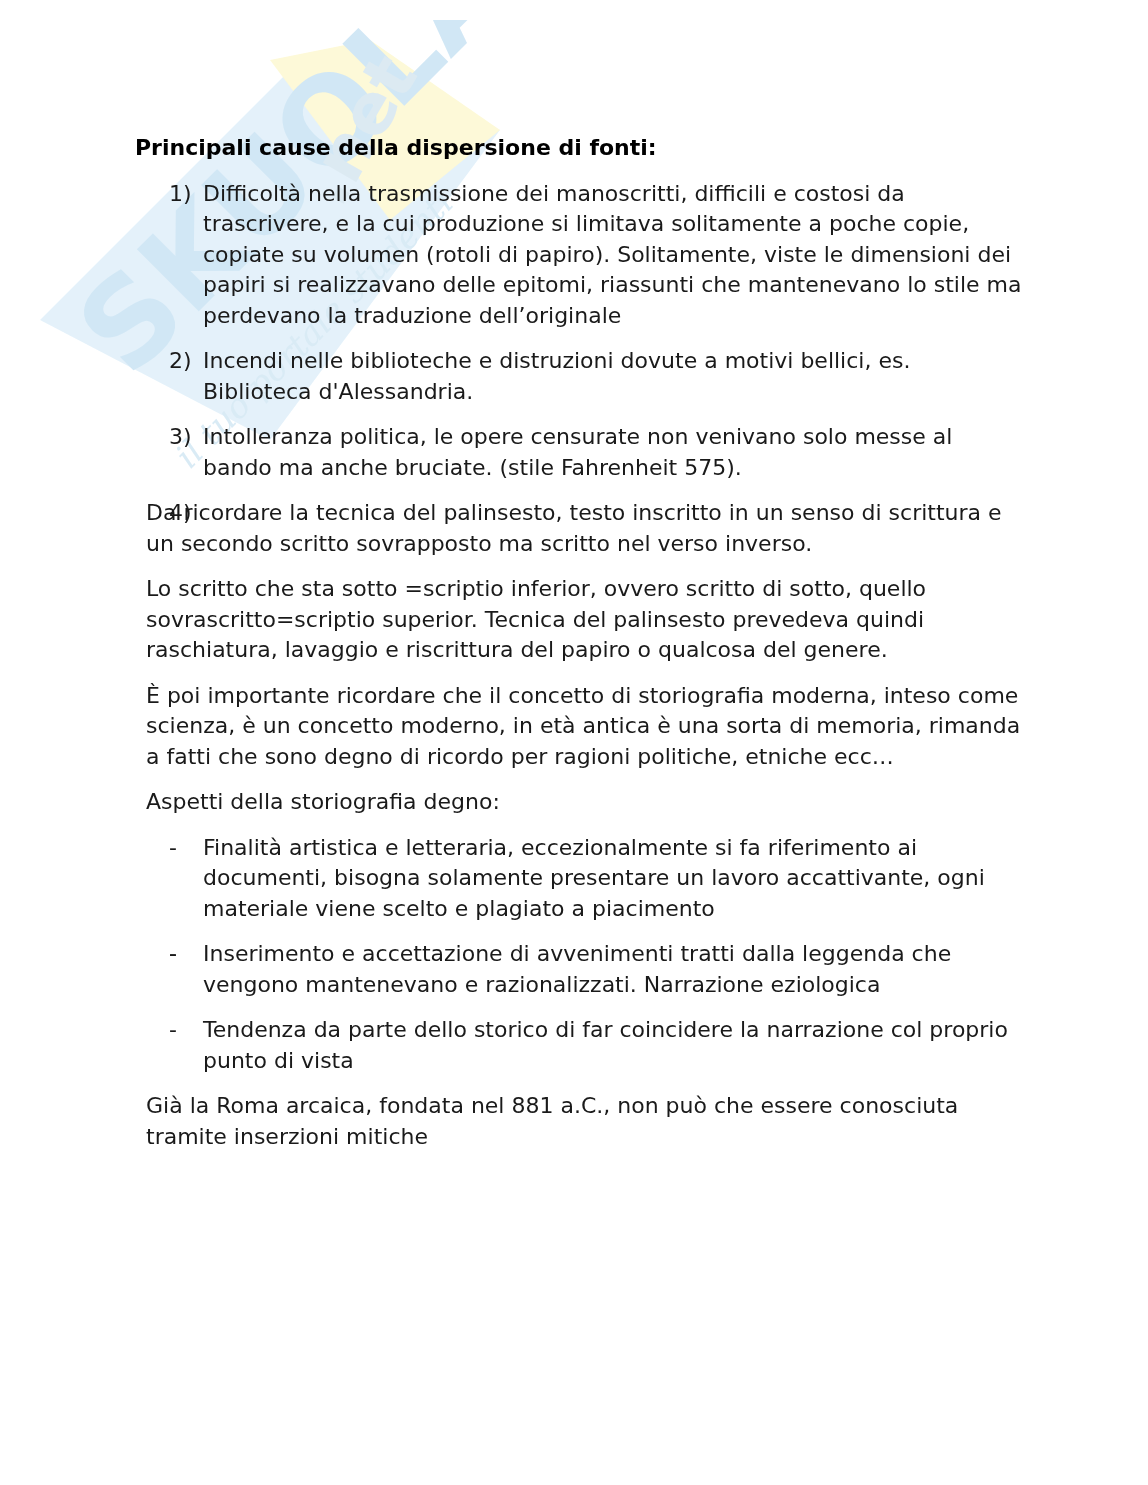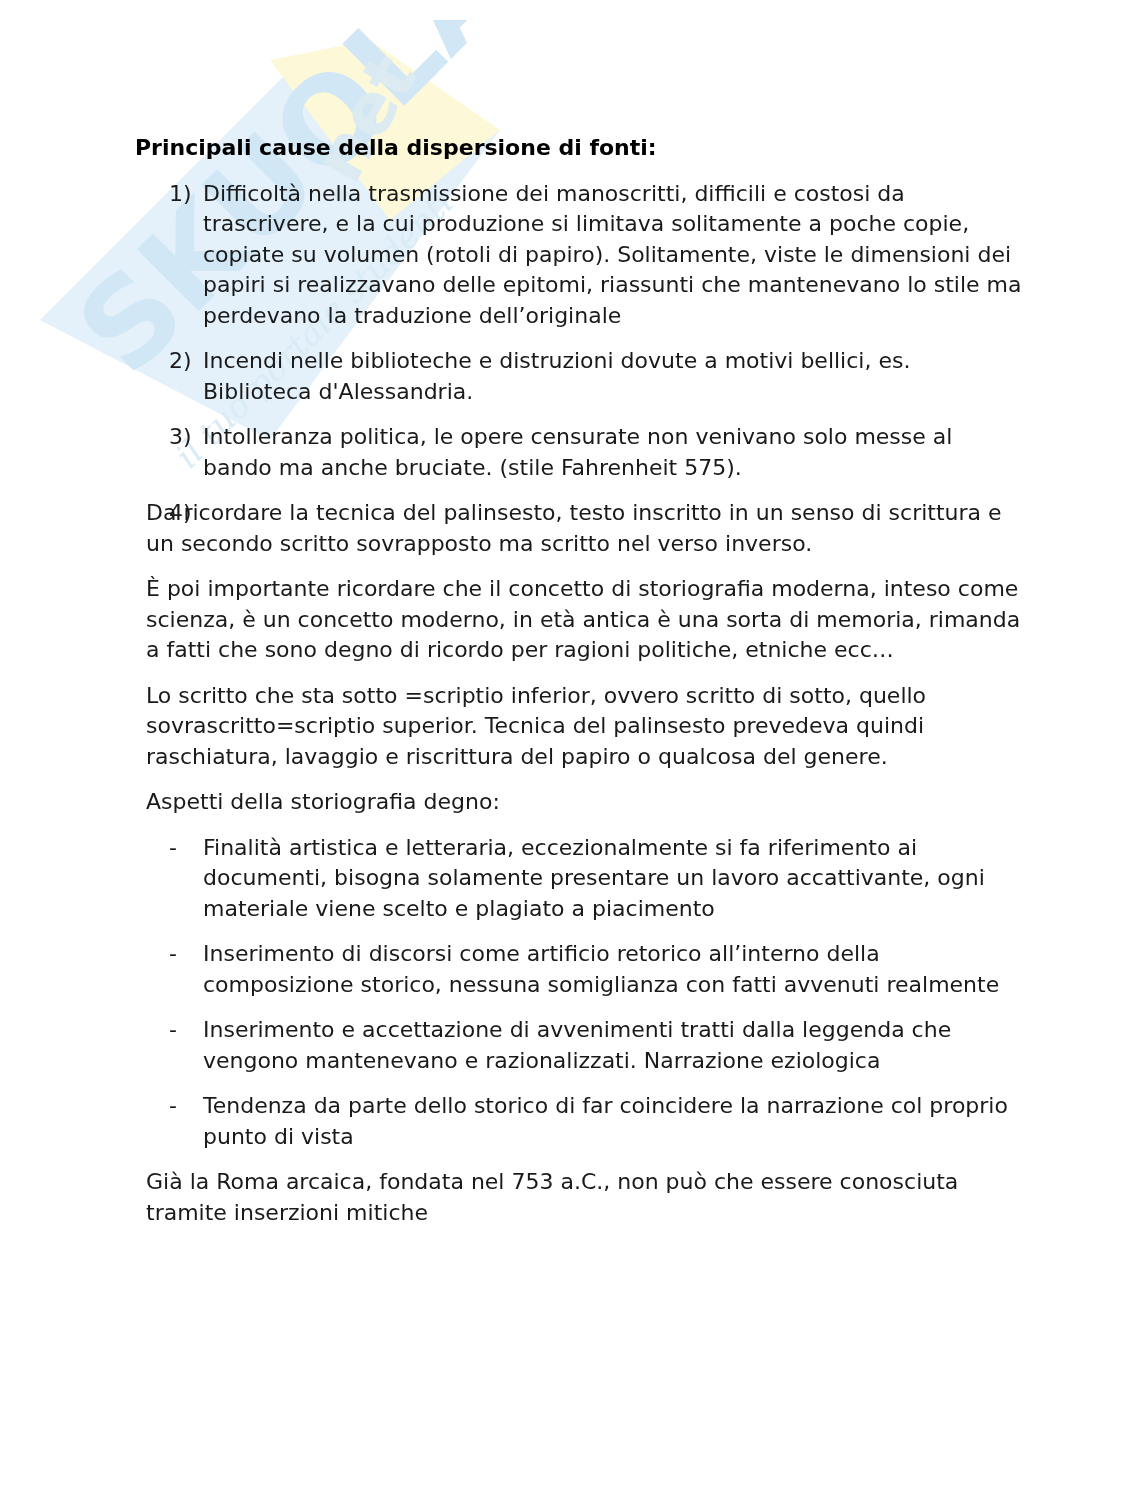--- a/index.html
+++ b/index.html
@@ -94,37 +94,36 @@
     <li class="list-item">
       <span class="list-marker">3)</span>
       <span>Intolleranza politica, le opere censurate non venivano solo messe al bando ma anche bruciate. (stile Fahrenheit 575).</span>
     </li>
     <li class="list-item">
       <span class="list-marker">4)</span>
     </li>
   </ol>
 
   <p class="para">Da ricordare la tecnica del palinsesto, testo inscritto in un senso di scrittura e un secondo scritto sovrapposto ma scritto nel verso inverso.</p>
+  <p class="para">Lo scritto che sta sotto =scriptio inferior, ovvero scritto di sotto, quello sovrascritto=scriptio superior. Tecnica del palinsesto prevedeva quindi raschiatura, lavaggio e riscrittura del papiro o qualcosa del genere.</p>
   <p class="para">È poi importante ricordare che il concetto di storiografia moderna, inteso come scienza, è un concetto moderno, in età antica è una sorta di memoria, rimanda a fatti che sono degno di ricordo per ragioni politiche, etniche ecc…</p>
-  <p class="para">Lo scritto che sta sotto =scriptio inferior, ovvero scritto di sotto, quello sovrascritto=scriptio superior. Tecnica del palinsesto prevedeva quindi raschiatura, lavaggio e riscrittura del papiro o qualcosa del genere.</p>
   <p class="para">Aspetti della storiografia degno:</p>
 
   <ul class="dash-list">
     <li class="list-item">
       <span class="list-marker">-</span>
       <span>Finalità artistica e letteraria, eccezionalmente si fa riferimento ai documenti, bisogna solamente presentare un lavoro accattivante, ogni materiale viene scelto e plagiato a piacimento</span>
     </li>
     <li class="list-item">
       <span class="list-marker">-</span>
-      <span>Inserimento di discorsi come artificio retorico all’interno della composizione storico, nessuna somiglianza con fatti avvenuti realmente</span>
     </li>
     <li class="list-item">
       <span class="list-marker">-</span>
       <span>Inserimento e accettazione di avvenimenti tratti dalla leggenda che vengono mantenevano e razionalizzati. Narrazione eziologica</span>
     </li>
     <li class="list-item">
       <span class="list-marker">-</span>
       <span>Tendenza da parte dello storico di far coincidere la narrazione col proprio punto di vista</span>
     </li>
   </ul>
 
-  <p class="para">Già la Roma arcaica, fondata nel 753 a.C., non può che essere conosciuta tramite inserzioni mitiche</p>
+  <p class="para">Già la Roma arcaica, fondata nel 881 a.C., non può che essere conosciuta tramite inserzioni mitiche</p>
 </div>
 
 </body></html>

